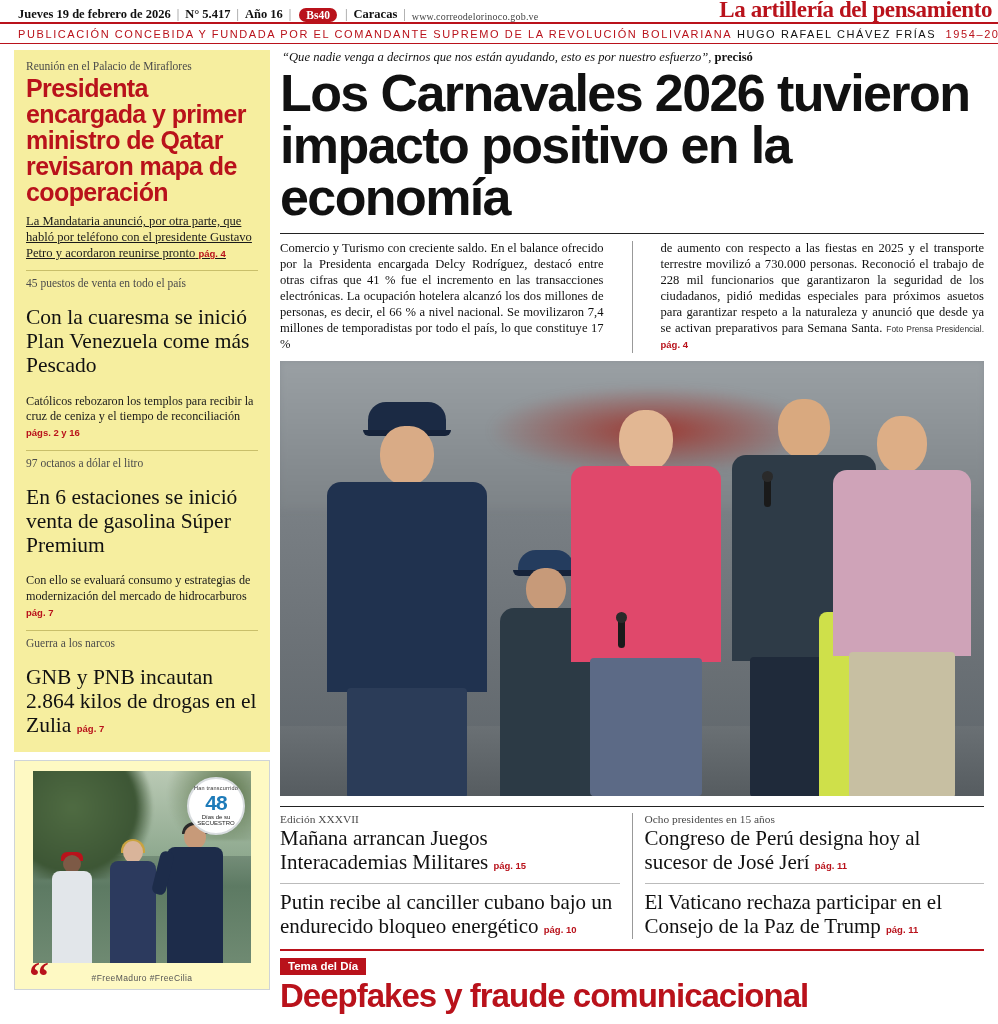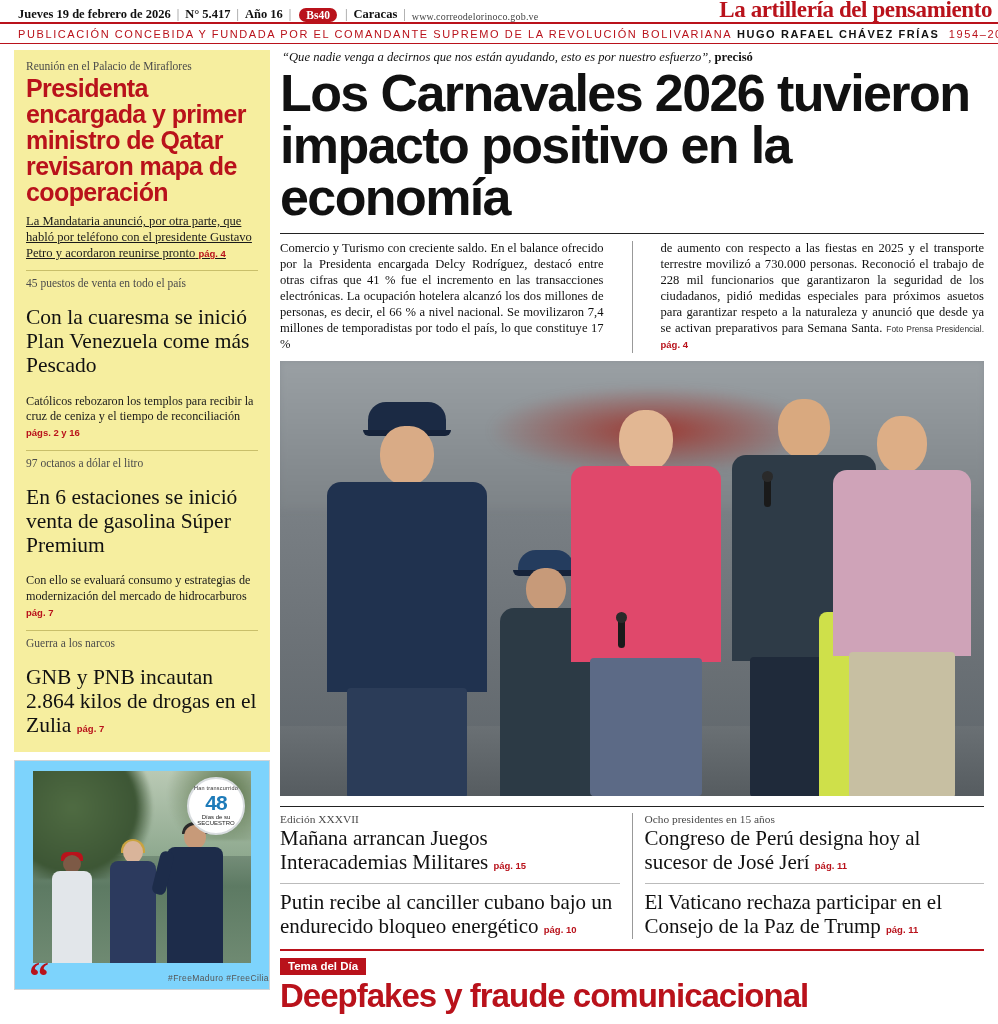--- a/index.html
+++ b/index.html
@@ -46,21 +46,21 @@
     height:20px;
     border-bottom:1.5px solid #b9121b;
     display:flex; align-items:center;
     padding-left:18px; padding-right:8px;
     font-family:"Liberation Sans", sans-serif;
     font-size:11px;
     letter-spacing:1.6px;
     color:#b9121b;
     white-space:nowrap;
   }
-  .subbar .bold { font-weight:bold; color:#111; }
+  .subbar .bold { font-weight:normal; color:#111; }
   .subbar .years { font-weight:normal; color:#b9121b; }
 
   
   .body-grid {
     display:flex;
     padding:6px 14px 4px 14px;
     gap:10px;
     height: 980px;
   }
   .left-col { width:256px; flex:0 0 256px; }
@@ -106,21 +106,21 @@
     font-family:"Liberation Serif", serif;
     font-size:12.2px;
     line-height:1.3;
     color:#1a1a1a;
     margin-top:16px;
   }
 
   
   .ad-box {
     margin-top:8px;
-    background:#7dd3fc;
+    background:#fef9c3;
     border:1px solid #cfd4d8;
     height:230px;
     position:relative;
     overflow:hidden;
   }
   .ad-photo {
     position:absolute; left:18px; top:10px; right:18px; bottom:26px;
     background:
       linear-gradient(to bottom, #9fb0a0 0%, #7d9480 38%, #5d7a63 60%, #6f8a72 100%);
     overflow:hidden;
@@ -150,21 +150,21 @@
   .fig2 .head { top:0; width:20px; height:22px; background:#d9b49a; }
   .fig2 .hair { position:absolute; top:-2px; left:50%; transform:translateX(-50%); width:24px; height:14px; background:#c9a33f; border-radius:12px 12px 0 0; }
   .fig2 .body { top:20px; width:46px; height:102px; background:#2c3a5e; }
   .fig3 { left:60%; width:62px; height:138px; }
   .fig3 .head { top:0; width:22px; height:24px; background:#c79a79; }
   .fig3 .hair { position:absolute; top:-3px; left:50%; transform:translateX(-50%); width:26px; height:12px; background:#2a2a2a; border-radius:13px 13px 0 0; }
   .fig3 .body { top:22px; width:56px; height:116px; background:#1d2c4a; }
   .fig3 .arm { position:absolute; top:26px; left:-8px; width:14px; height:44px; background:#1d2c4a; transform:rotate(14deg); border-radius:6px; }
   .ad-caption {
     position:absolute; bottom:6px; left:0; width:100%;
-    text-align:right;
+    text-align:center;
     font-family:"Liberation Sans", sans-serif;
     font-size:8.5px; color:#555; letter-spacing:0.4px;
   }
   .ad-badge {
     position:absolute; right:24px; top:16px;
     width:58px; height:58px; border-radius:50%;
     background:#ffffff; border:2px solid #d9dde0;
     display:flex; flex-direction:column; align-items:center; justify-content:center;
     line-height:1;
   }

